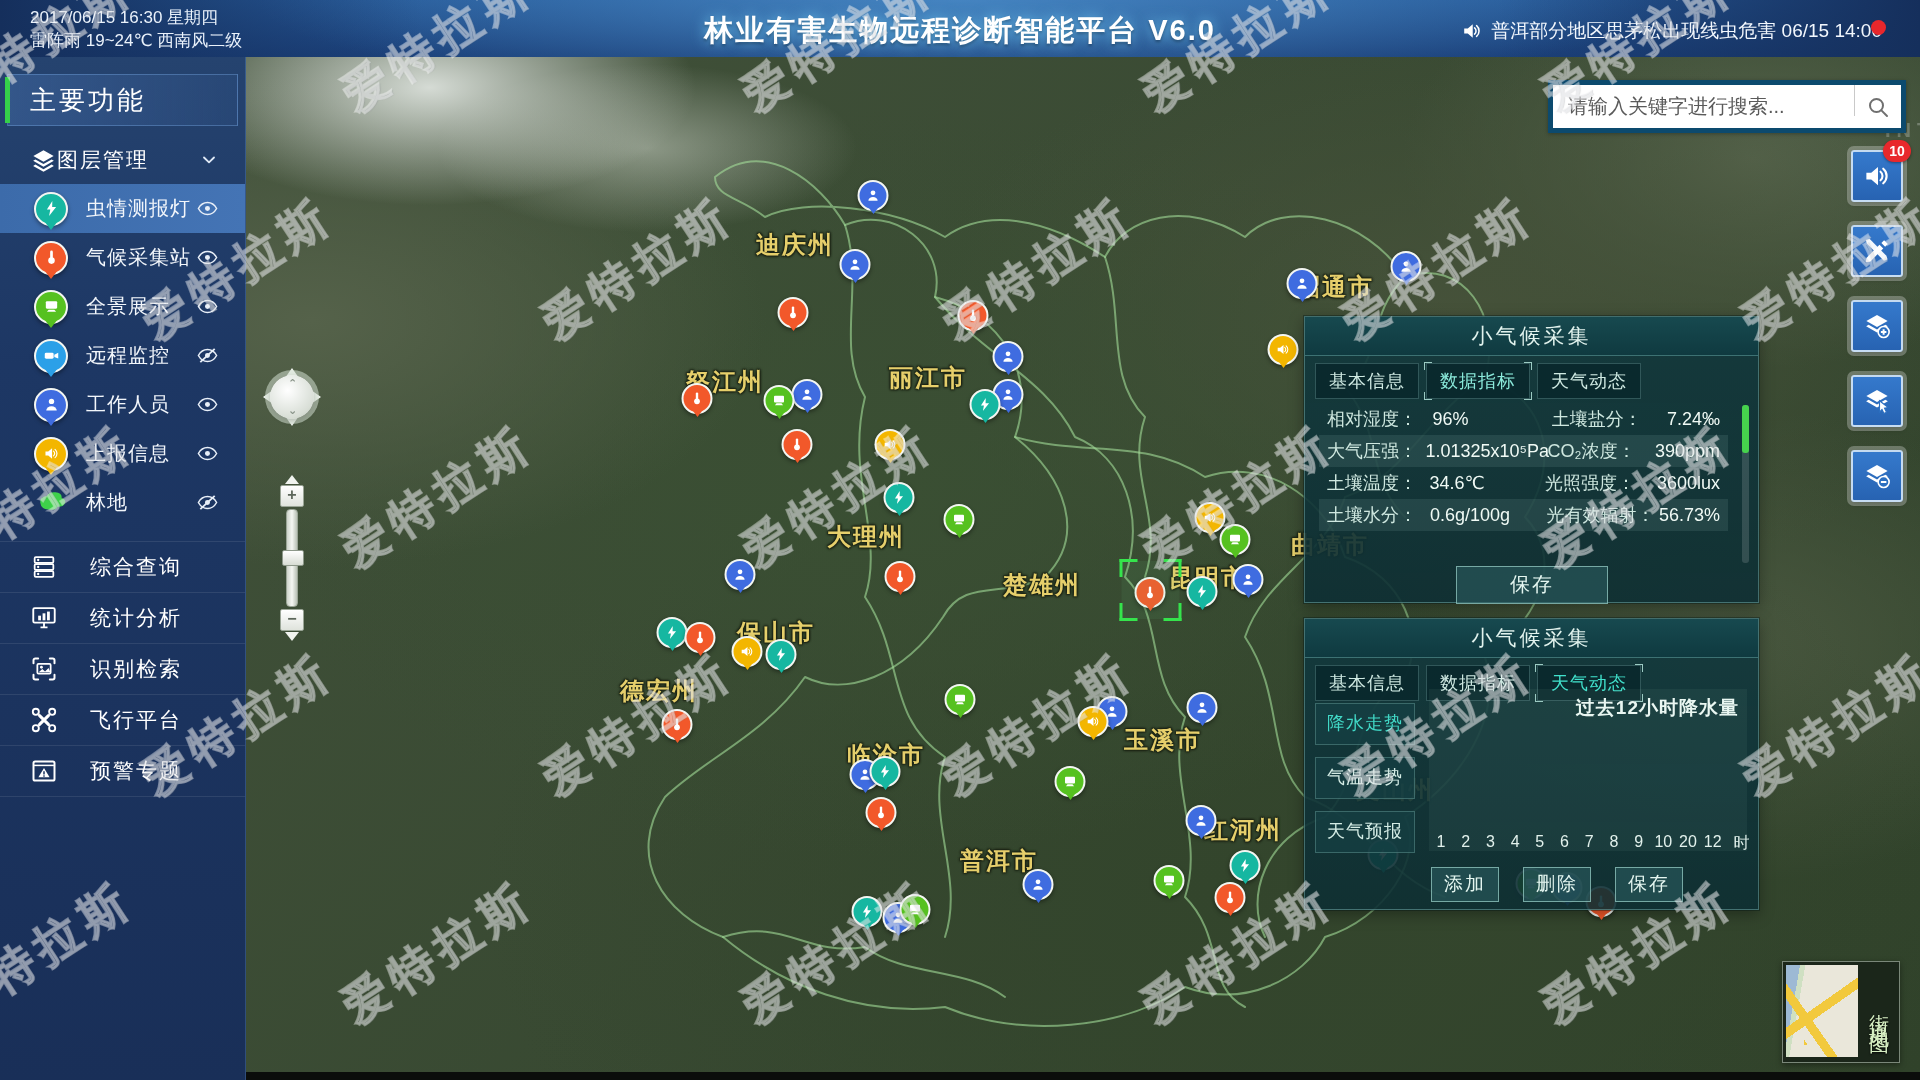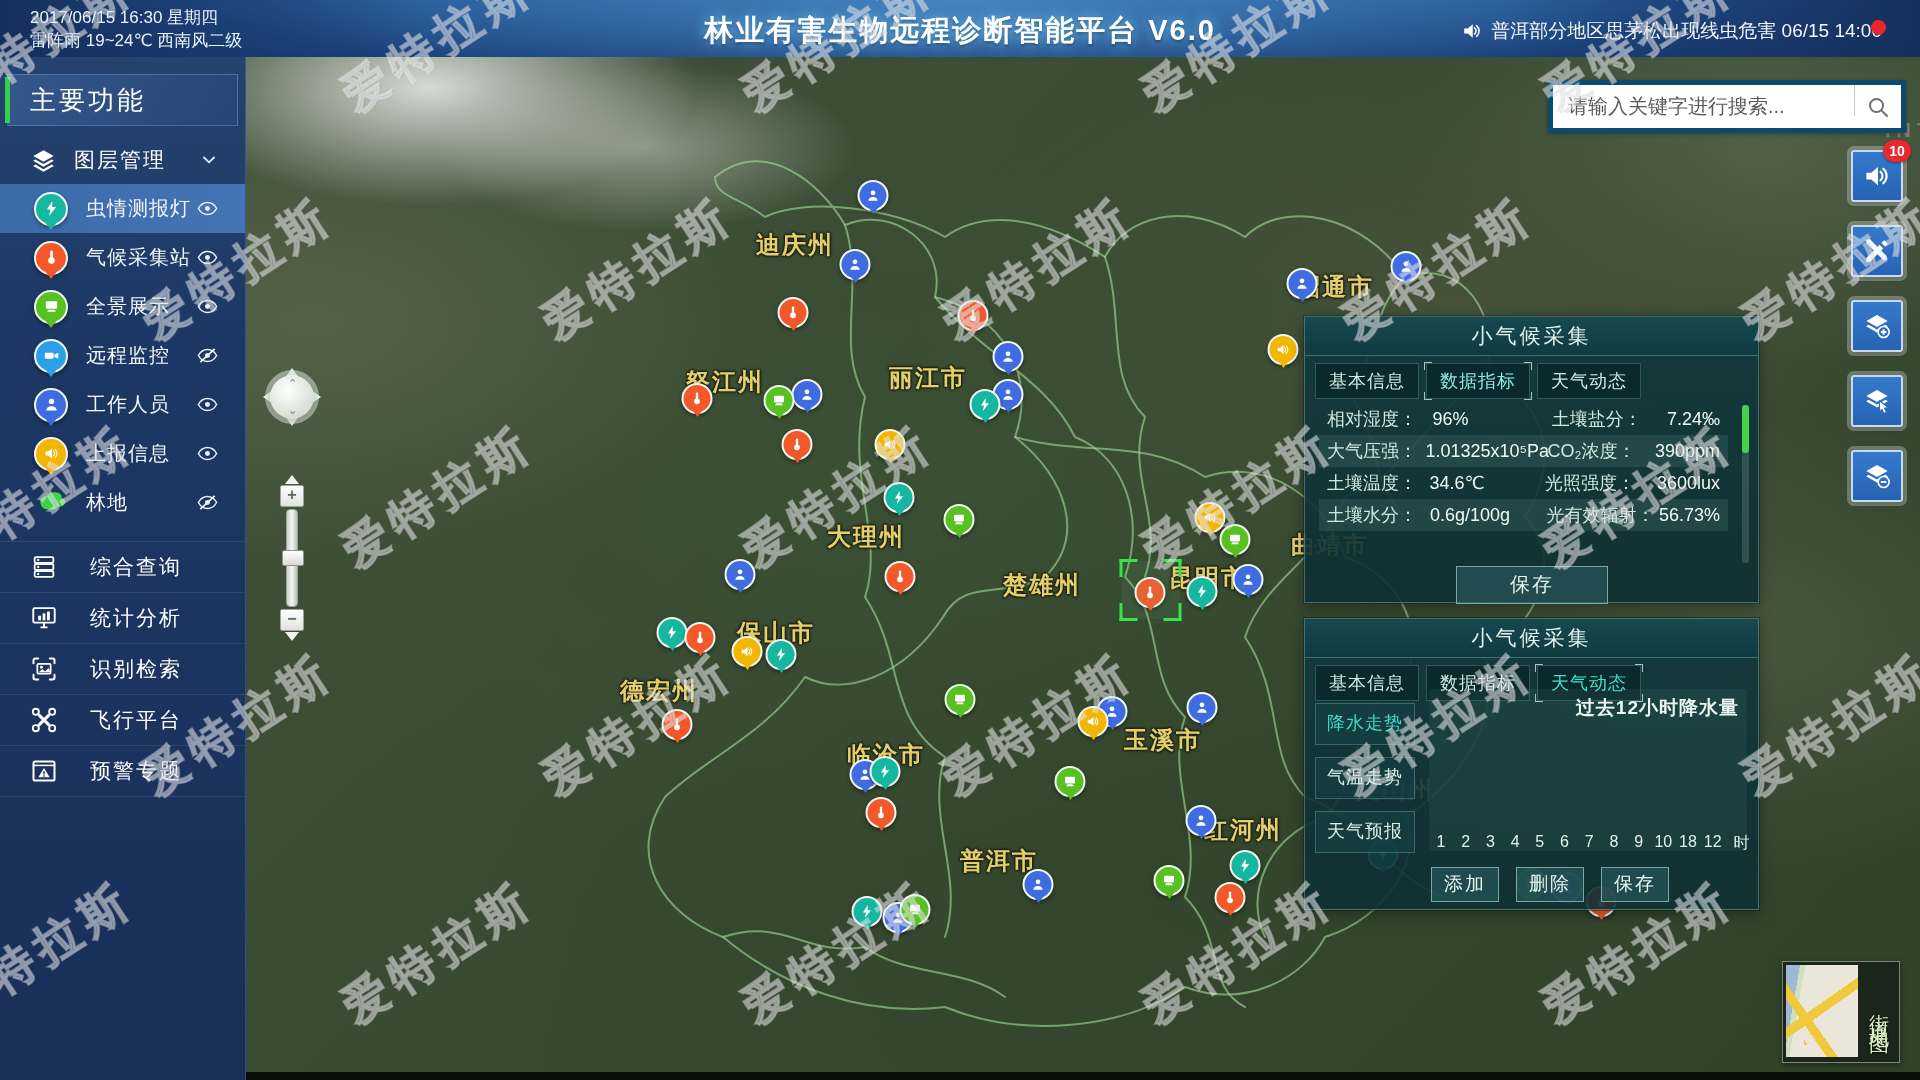--- a/index.html
+++ b/index.html
@@ -21,21 +21,21 @@
 
 .sidebar{position:absolute;left:0;top:57px;bottom:0;width:245px;z-index:35;
  background:linear-gradient(180deg,#25436f 0%,#1d3764 30%,#192f58 100%);
  border-right:1px solid rgba(120,170,230,.25);}
 .side-head{position:relative;margin:17px 7px 10px 7px;height:50px;background:linear-gradient(90deg,rgba(80,125,190,.35),rgba(60,100,160,.15));
  border:1px solid rgba(130,180,240,.35);display:flex;align-items:center;}
 .side-head .bar{position:absolute;left:-3px;top:2px;bottom:2px;width:5px;background:#35d04a;}
 .side-head .txt{margin-left:22px;font-size:26px;color:#fff;letter-spacing:3px;}
 .grow{position:relative;height:48px;display:flex;align-items:center;cursor:pointer;}
 .grow .mi{margin-left:30px;width:27px;height:27px;color:#fff;fill:#fff;}
-.grow .lab{margin-left:17px;font-size:21px;color:#fff;letter-spacing:2px;}
+.grow .lab{font-size:21px;color:#fff;letter-spacing:2px;}
 .grow .chev{position:absolute;right:26px;width:20px;height:20px;color:#dfe9f6;}
 .srow{position:relative;height:49px;display:flex;align-items:center;cursor:pointer;}
 .srow.sel{background:linear-gradient(90deg,#3c6baa,#4474b5);}
 .srow .pinwrap{margin-left:34px;}
 .slab{margin-left:18px;font-size:20px;color:#f2f6fb;letter-spacing:1px;}
 .eye{position:absolute;right:26px;width:23px;height:23px;color:#e8eff8;fill:#e8eff8;}
 .eye svg{width:23px;height:23px;}
 .mrow{position:relative;height:50px;display:flex;align-items:center;border-top:1px solid rgba(255,255,255,.09);cursor:pointer;}
 .mrow .mi{margin-left:30px;width:28px;height:28px;color:#fff;fill:#fff;}
 .mrow .lab{margin-left:32px;font-size:21px;color:#fff;letter-spacing:2px;}
@@ -130,21 +130,21 @@
 .chart-area{position:absolute;left:124px;top:70px;width:318px;height:162px;background:rgba(150,195,188,.07);}
 .c-title{position:absolute;right:8px;top:6px;font-size:19px;font-weight:bold;color:#eaf7f2;letter-spacing:1px;}
 .plot{position:absolute;left:6px;top:18px;width:306px;height:121px;border-bottom:2px solid rgba(235,245,240,.75);}
 .cbar{position:absolute;bottom:0;width:15px;background:#54aee0;}
 .cbar.hl{background:#a6d93c;}
 .xlab{position:absolute;top:144px;transform:translateX(-50%);font-size:16px;color:#e2f1ec;}
 .tooltip{position:absolute;transform:translateX(-50%);background:#5e7286;color:#fff;font-size:20px;
  padding:4px 13px;border-radius:3px;white-space:nowrap;box-shadow:0 2px 5px rgba(0,0,0,.35);}
 .tooltip::after{content:"";position:absolute;left:50%;bottom:-8px;transform:translateX(-50%);
  border:8px solid transparent;border-top:9px solid #5e7286;border-bottom:none;}
-.bbtns{position:absolute;left:126px;top:248px;display:flex;gap:17px;}
+.bbtns{position:absolute;left:126px;top:248px;display:flex;gap:24px;}
 .bbtns .btn{width:66px;height:33px;line-height:31px;font-size:19px;}
 
 
 .search{position:absolute;left:1548px;top:80px;width:348px;height:43px;z-index:25;background:#fff;border:5px solid #0c4a6e;
  display:flex;box-shadow:0 1px 4px rgba(0,0,0,.3);}
 .search input{flex:1;border:none;outline:none;margin-left:13px;font-size:20px;color:#333;font-family:inherit;background:transparent;}
 .search input::placeholder{color:#5a5a5a;}
 .s-div{width:1px;height:31px;background:#c9c9c9;}
 .s-ico{width:46px;display:flex;align-items:center;justify-content:center;color:#6f6f6f;}
 .s-ico svg{width:24px;height:24px;}
@@ -935,21 +935,21 @@
           <span class="xlab" style="left: 12px;">1</span>
           <span class="xlab" style="left: 36.7px;">2</span>
           <span class="xlab" style="left: 61.4px;">3</span>
           <span class="xlab" style="left: 86.1px;">4</span>
           <span class="xlab" style="left: 110.8px;">5</span>
           <span class="xlab" style="left: 135.5px;">6</span>
           <span class="xlab" style="left: 160.2px;">7</span>
           <span class="xlab" style="left: 184.9px;">8</span>
           <span class="xlab" style="left: 209.6px;">9</span>
           <span class="xlab" style="left: 234.3px;">10</span>
-          <span class="xlab" style="left: 259px;">18</span>
+          <span class="xlab" style="left: 259px;">20</span>
           <span class="xlab" style="left: 283.7px;">12</span>
           <span class="xlab" style="left: 312.4px;">时</span>
         </div>
     </div>
     <div class="bbtns" id="bbtns">
         <div class="btn">添加</div>
         <div class="btn">删除</div>
         <div class="btn">保存</div>
       </div>
   </div>

